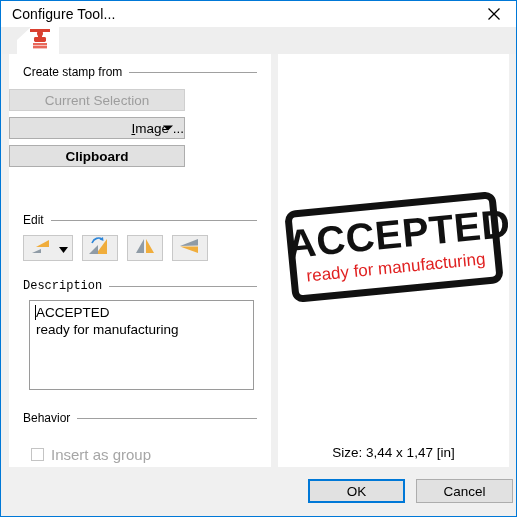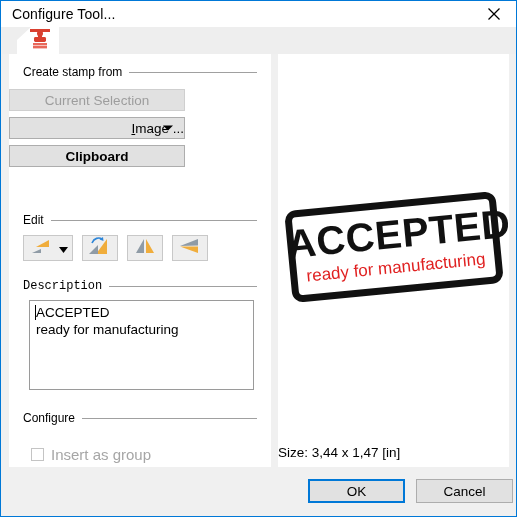--- a/index.html
+++ b/index.html
@@ -267,20 +267,21 @@
     font-family: "Liberation Sans", sans-serif;
     font-size: 17px;
     line-height: 20px;
     color: #e02020;
   }
   .size-label {
     position: absolute;
     left: 0;
     top: 391px;
     width: 100%;
+    text-align: center;
     font-size: 13.5px;
     color: #000000;
   }
 
   
   .footer {
     position: absolute;
     left: 1px;
     bottom: 1px;
     width: 514px;
@@ -419,21 +420,21 @@
     </div>
 
     <div class="desc-box" style="top:246px;">
       <span class="desc-caret"></span>
       <p class="desc-text">ACCEPTED
 ready for manufacturing</p>
     </div>
 
     <div class="group" style="top:356px;">
       <div class="group-header">
-        <span class="group-label">Configure</span>
+        <span class="group-label">Behavior</span>
         <span class="group-rule"></span>
       </div>
     </div>
 
     <div class="checkrow" style="top:392px;">
       <span class="checkbox"></span>
       <span class="label">Insert as group</span>
     </div>
 
   </div>

